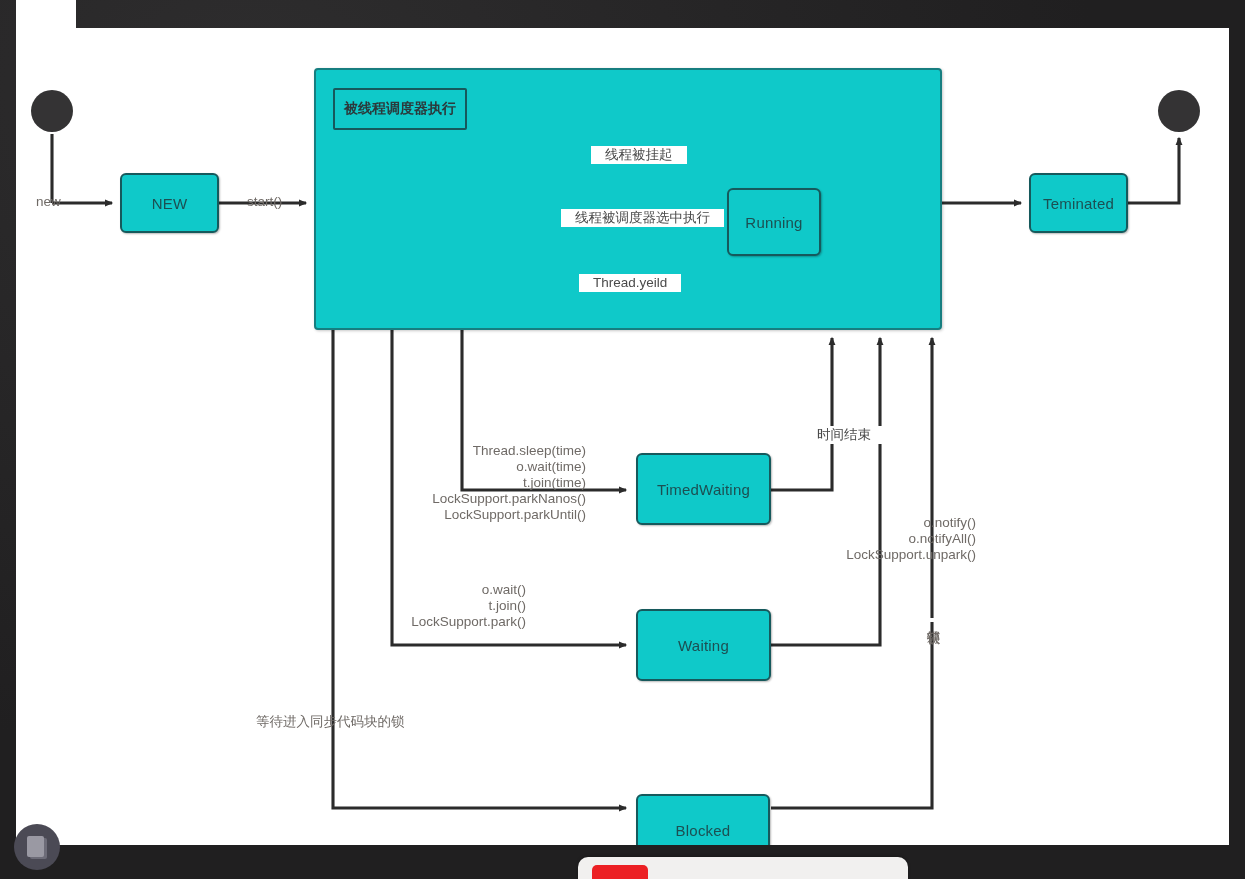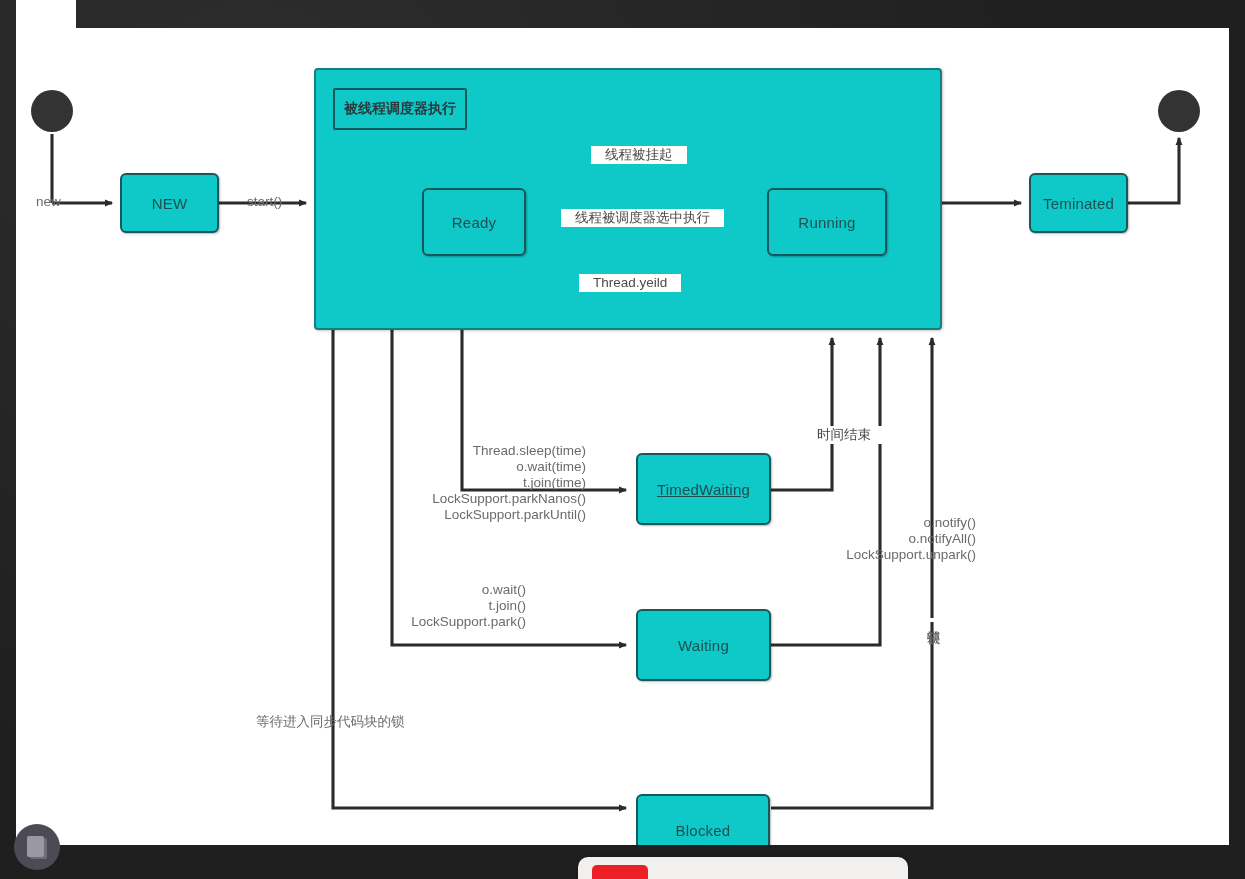--- a/index.html
+++ b/index.html
@@ -195,33 +195,30 @@
       <div class="group-box" style="left:298px; top:40px; width:628px; height:262px;"></div>
 
       <div class="legend-box" style="left:317px; top:60px; width:134px; height:42px;font-weight:bold;">
         <span>被线程调度器执行</span>
       </div>
 
       <div class="node" style="left:104px; top:145px; width:99px; height:60px;">
         <span>NEW</span>
       </div>
 
-      <div class="node" style="left:406px; top:160px; width:104px; height:68px;">
-        <span>Ready</span>
-      </div>
-
-      <div class="node" style="left:711px; top:160px; width:120px; height:68px;margin-left:40px;">
+
+      <div class="node" style="left:711px; top:160px; width:94px; height:68px;">
         <span>Running</span>
       </div>
 
       <div class="node" style="left:1013px; top:145px; width:99px; height:60px;">
         <span>Teminated</span>
       </div>
 
-      <div class="node" style="left:620px; top:425px; width:135px; height:72px;text-decoration:underline;">
+      <div class="node" style="left:620px; top:425px; width:135px; height:72px;">
         <span>TimedWaiting</span>
       </div>
 
       <div class="node" style="left:620px; top:581px; width:135px; height:72px;">
         <span>Waiting</span>
       </div>
 
       <div class="node" style="left:620px; top:766px; width:134px; height:72px;">
         <span>Blocked</span>
       </div>

